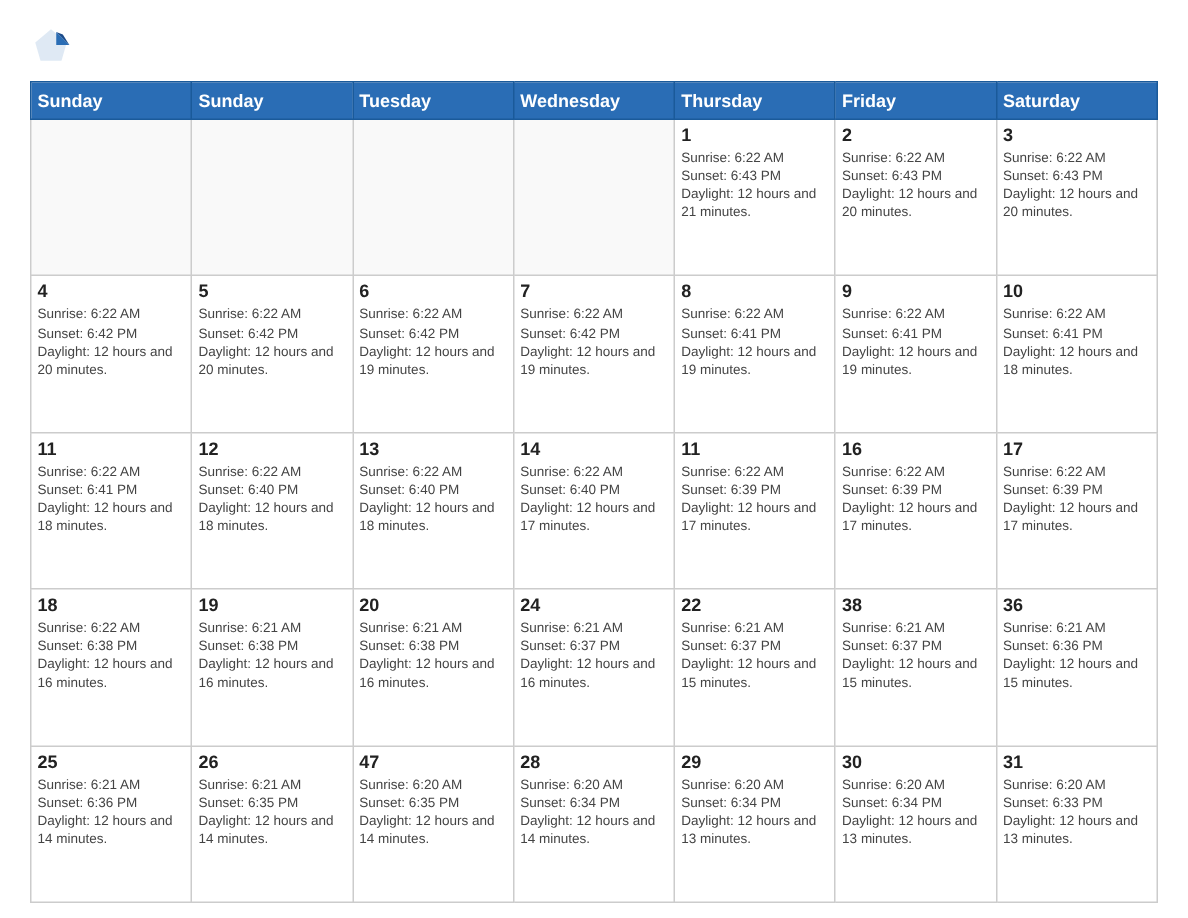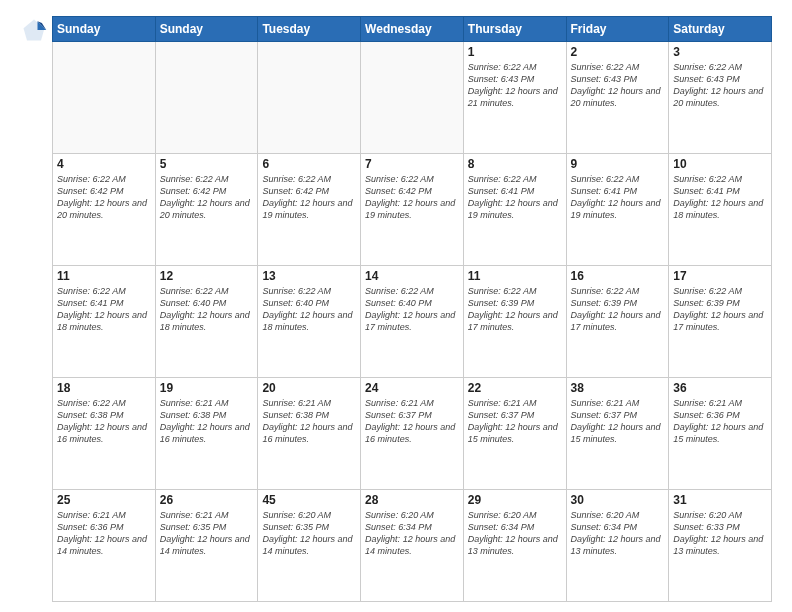--- a/index.html
+++ b/index.html
@@ -8,21 +8,21 @@
       background: #fff;
       width: 792px;
       height: 612px;
       overflow: hidden;
     }
     .page {
       width: 792px;
       height: 612px;
       padding: 16px 20px 10px 20px;
       display: flex;
-      flex-direction: row;
+      flex-direction: column;
     }
     .header {
       display: flex;
       justify-content: space-between;
       align-items: flex-start;
       margin-bottom: 10px;
     }
     .logo {
       display: flex;
       align-items: center;
@@ -92,21 +92,20 @@
       font-size: 12px;
       font-weight: bold;
       display: block;
       margin-bottom: 2px;
       color: #222;
     }
     .day-info {
       font-size: 9px;
       color: #444;
       line-height: 1.35;
-      font-style: italic;
     }
   </style>
 </head>
 <body>
 
 <div class="page">
   <div class="header">
     <div class="logo">
       <svg class="logo-icon" viewBox="0 0 32 32">
         <polygon points="16,4 28,14 24,28 8,28 4,14" fill="#2a6db5" opacity="0.15"></polygon>
@@ -300,21 +299,21 @@
 Sunset: 6:36 PM
 Daylight: 12 hours and 14 minutes.</div>
           </td>
           <td>
             <span class="day-num">26</span>
             <div class="day-info" style="white-space: pre-line;">Sunrise: 6:21 AM
 Sunset: 6:35 PM
 Daylight: 12 hours and 14 minutes.</div>
           </td>
           <td>
-            <span class="day-num">45</span>
+            <span class="day-num">47</span>
             <div class="day-info" style="white-space: pre-line;">Sunrise: 6:20 AM
 Sunset: 6:35 PM
 Daylight: 12 hours and 14 minutes.</div>
           </td>
           <td>
             <span class="day-num">28</span>
             <div class="day-info" style="white-space: pre-line;">Sunrise: 6:20 AM
 Sunset: 6:34 PM
 Daylight: 12 hours and 14 minutes.</div>
           </td>

